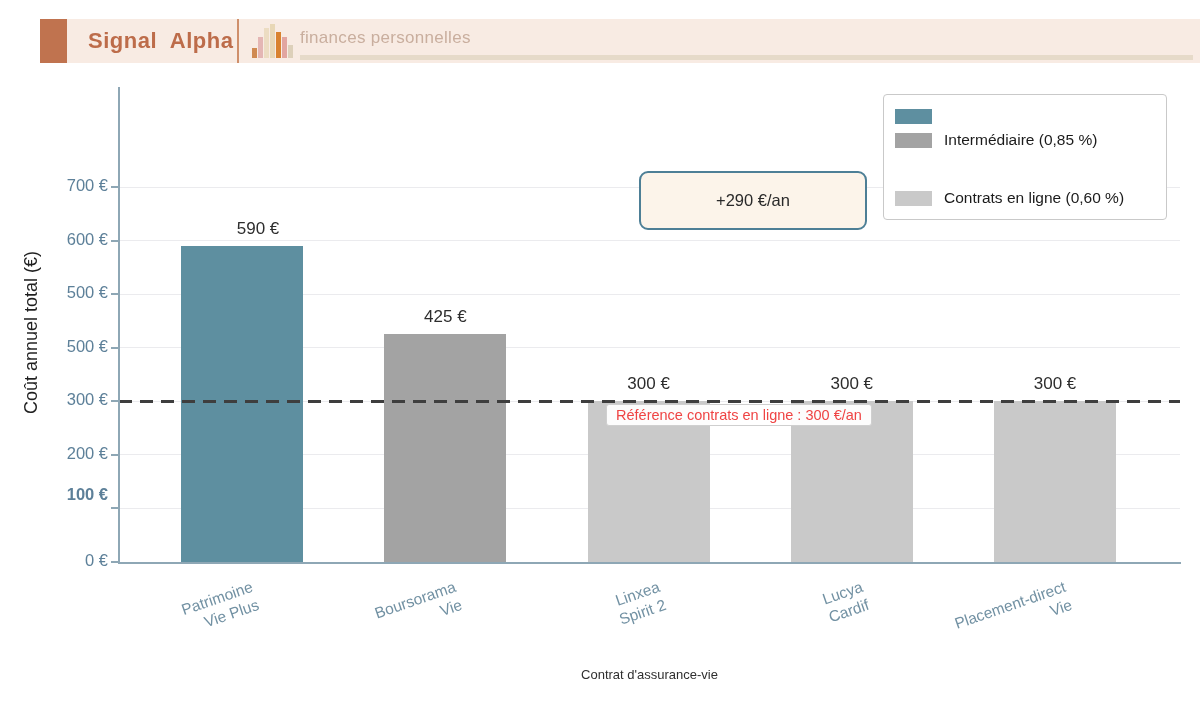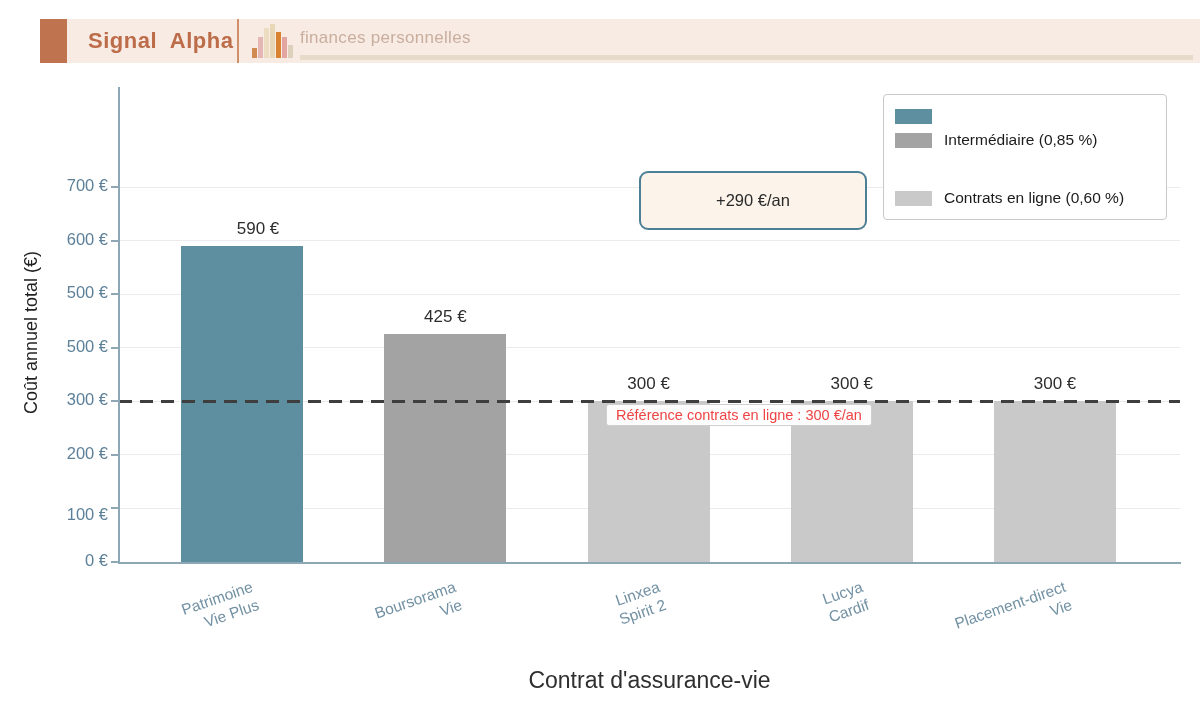--- a/index.html
+++ b/index.html
@@ -34,21 +34,21 @@
   #refline{position:absolute;left:0;width:1061px;height:3px;z-index:5;
     background:repeating-linear-gradient(to right,#3e3e3e 0 13px,transparent 13px 21px);}
   .ytick{position:absolute;left:28px;width:80px;text-align:right;font-size:16.5px;color:#5d8099;z-index:2;}
   .ytickmark{position:absolute;left:111px;width:7px;height:2px;background:#8ea7b5;z-index:2;}
   .barval{position:absolute;width:150px;text-align:center;font-size:17px;color:#2d2d2d;z-index:4;}
   .xtick{position:absolute;width:170px;text-align:right;font-size:15.5px;line-height:19px;
     color:#7291a3;white-space:pre-line;transform:rotate(-19deg);transform-origin:100% 0;z-index:2;}
   .y-title{position:absolute;left:-119px;top:322px;width:300px;text-align:center;
     font-size:18px;color:#1f1f1f;transform:rotate(-90deg);}
   .x-title{position:absolute;left:119px;top:667px;width:1061px;text-align:center;
-    font-size:23px;color:#2f2f2f;}
+    font-size:13px;color:#2f2f2f;}
 
   
   .legend{position:absolute;left:883px;top:94px;width:284px;box-sizing:border-box;
     background:#ffffff;border:1px solid #c9c9c9;border-radius:4px;padding:8px 11px;z-index:7;}
   .lrow{display:flex;align-items:center;height:22px;margin:2px 0;}
   .lswatch{width:37px;height:15px;margin-right:12px;flex:0 0 auto;}
   .llabel{font-size:15.5px;color:#1b1b1b;white-space:nowrap;}
   .annotation{position:absolute;left:639px;top:171px;width:228px;box-sizing:border-box;
     background:#fcf4ea;border:2px solid #4d7f96;border-radius:9px;padding:17px 6px;
     text-align:center;font-size:16.5px;line-height:21px;color:#2a2a2a;z-index:6;}
@@ -115,21 +115,21 @@
       <div class="lrow" style="position: relative; margin-top: 36px;">
         <div class="lswatch" style="background: rgb(201, 201, 201);"></div>
         <div class="llabel">Contrats en ligne (0,60 %)</div>
       </div>
     </div>
 
   <div class="x-title">Contrat d'assurance-vie</div>
 
 <div class="ytick" style="top: 551px;">0 €</div>
     <div class="ytickmark" style="top: 561px;"></div>
-    <div class="ytick" style="top: 505px;">100 €</div>
+    <div class="ytick" style="top: 485px; font-weight: bold;">100 €</div>
     <div class="ytickmark" style="top: 507.449px;"></div>
     <div class="ytick" style="top: 443.897px;">200 €</div>
     <div class="ytickmark" style="top: 453.897px;"></div>
     <div class="ytick" style="top: 390.346px;">300 €</div>
     <div class="ytickmark" style="top: 400.346px;"></div>
     <div class="ytick" style="top: 336.795px;">500 €</div>
     <div class="ytickmark" style="top: 346.795px;"></div>
     <div class="ytick" style="top: 283.244px;">500 €</div>
     <div class="ytickmark" style="top: 293.244px;"></div>
     <div class="ytick" style="top: 229.692px;">600 €</div>

